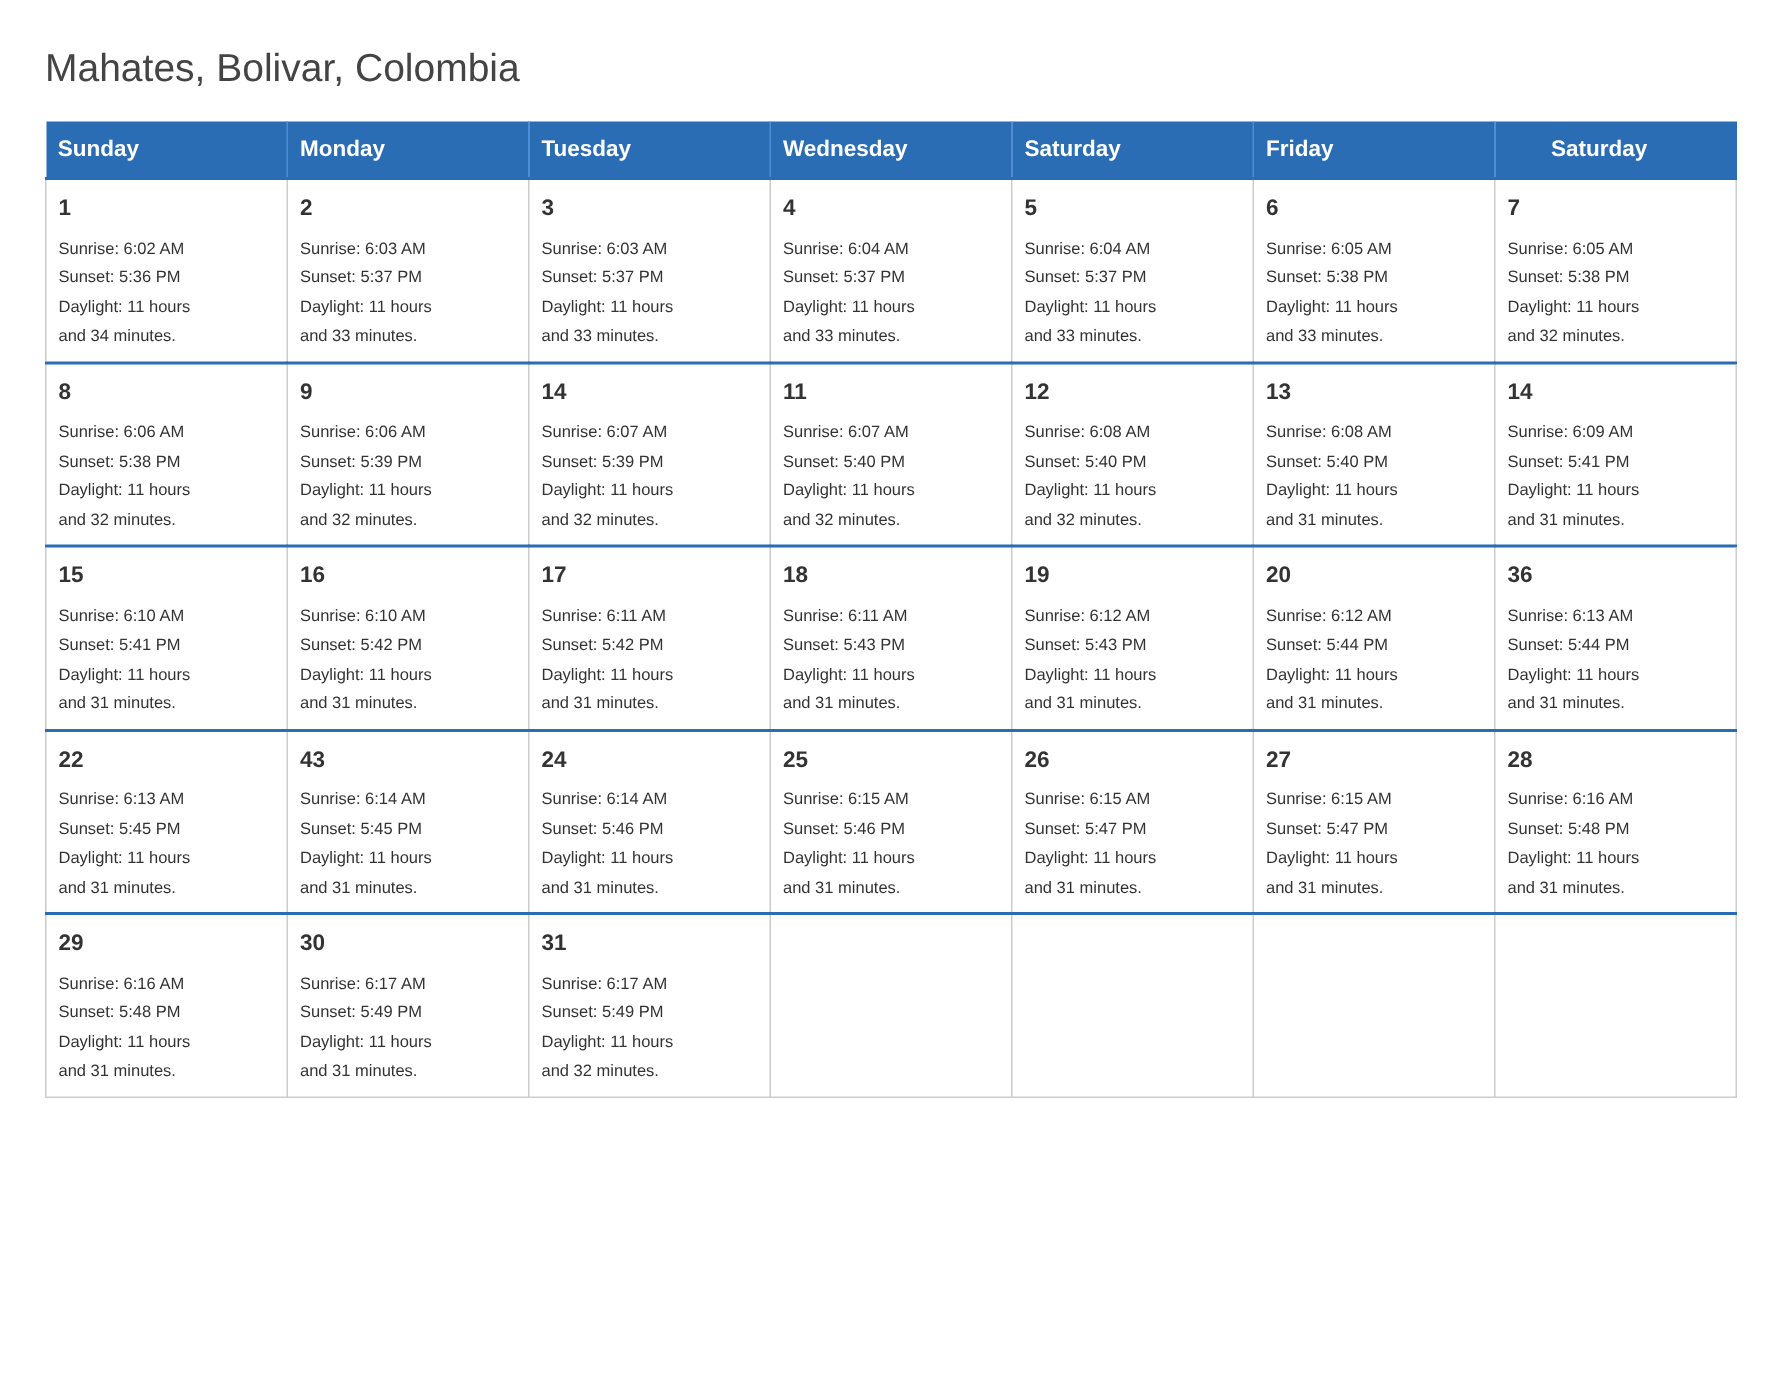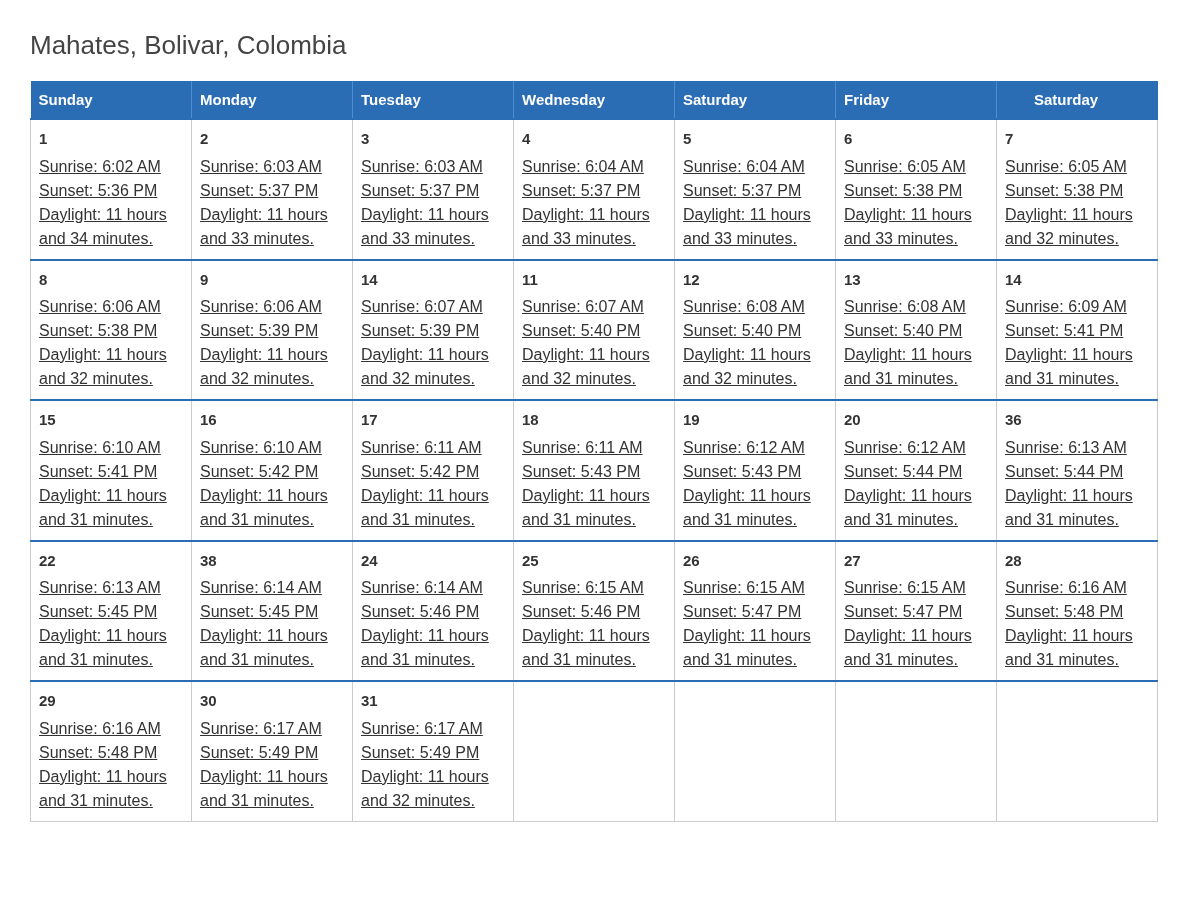--- a/index.html
+++ b/index.html
@@ -77,23 +77,22 @@
     tbody tr {
       border-top: 2px solid #2a6db5;
     }
     .day-num {
       font-size: 15px;
       font-weight: bold;
       display: block;
       margin-bottom: 4px;
     }
     .day-info {
-      font-size: 16px;
+      font-size: 11px;
       color: #333;
-      text-decoration: underline;
     }
   </style>
 </head>
 <body>
 
 <div class="header-row">
   <div class="title-block">
     <h2>Mahates, Bolivar, Colombia</h2>
   </div>
 </div>
@@ -133,21 +132,21 @@
         <td><span class="day-num">15</span><span class="day-info">Sunrise: 6:10 AM<br>Sunset: 5:41 PM<br>Daylight: 11 hours<br>and 31 minutes.</span></td>
         <td><span class="day-num">16</span><span class="day-info">Sunrise: 6:10 AM<br>Sunset: 5:42 PM<br>Daylight: 11 hours<br>and 31 minutes.</span></td>
         <td><span class="day-num">17</span><span class="day-info">Sunrise: 6:11 AM<br>Sunset: 5:42 PM<br>Daylight: 11 hours<br>and 31 minutes.</span></td>
         <td><span class="day-num">18</span><span class="day-info">Sunrise: 6:11 AM<br>Sunset: 5:43 PM<br>Daylight: 11 hours<br>and 31 minutes.</span></td>
         <td><span class="day-num">19</span><span class="day-info">Sunrise: 6:12 AM<br>Sunset: 5:43 PM<br>Daylight: 11 hours<br>and 31 minutes.</span></td>
         <td><span class="day-num">20</span><span class="day-info">Sunrise: 6:12 AM<br>Sunset: 5:44 PM<br>Daylight: 11 hours<br>and 31 minutes.</span></td>
         <td><span class="day-num">36</span><span class="day-info">Sunrise: 6:13 AM<br>Sunset: 5:44 PM<br>Daylight: 11 hours<br>and 31 minutes.</span></td>
       </tr>
       <tr>
         <td><span class="day-num">22</span><span class="day-info">Sunrise: 6:13 AM<br>Sunset: 5:45 PM<br>Daylight: 11 hours<br>and 31 minutes.</span></td>
-        <td><span class="day-num">38</span><span class="day-info">Sunrise: 6:14 AM<br>Sunset: 5:45 PM<br>Daylight: 11 hours<br>and 31 minutes.</span></td>
+        <td><span class="day-num">43</span><span class="day-info">Sunrise: 6:14 AM<br>Sunset: 5:45 PM<br>Daylight: 11 hours<br>and 31 minutes.</span></td>
         <td><span class="day-num">24</span><span class="day-info">Sunrise: 6:14 AM<br>Sunset: 5:46 PM<br>Daylight: 11 hours<br>and 31 minutes.</span></td>
         <td><span class="day-num">25</span><span class="day-info">Sunrise: 6:15 AM<br>Sunset: 5:46 PM<br>Daylight: 11 hours<br>and 31 minutes.</span></td>
         <td><span class="day-num">26</span><span class="day-info">Sunrise: 6:15 AM<br>Sunset: 5:47 PM<br>Daylight: 11 hours<br>and 31 minutes.</span></td>
         <td><span class="day-num">27</span><span class="day-info">Sunrise: 6:15 AM<br>Sunset: 5:47 PM<br>Daylight: 11 hours<br>and 31 minutes.</span></td>
         <td><span class="day-num">28</span><span class="day-info">Sunrise: 6:16 AM<br>Sunset: 5:48 PM<br>Daylight: 11 hours<br>and 31 minutes.</span></td>
       </tr>
       <tr>
         <td><span class="day-num">29</span><span class="day-info">Sunrise: 6:16 AM<br>Sunset: 5:48 PM<br>Daylight: 11 hours<br>and 31 minutes.</span></td>
         <td><span class="day-num">30</span><span class="day-info">Sunrise: 6:17 AM<br>Sunset: 5:49 PM<br>Daylight: 11 hours<br>and 31 minutes.</span></td>
         <td><span class="day-num">31</span><span class="day-info">Sunrise: 6:17 AM<br>Sunset: 5:49 PM<br>Daylight: 11 hours<br>and 32 minutes.</span></td>

